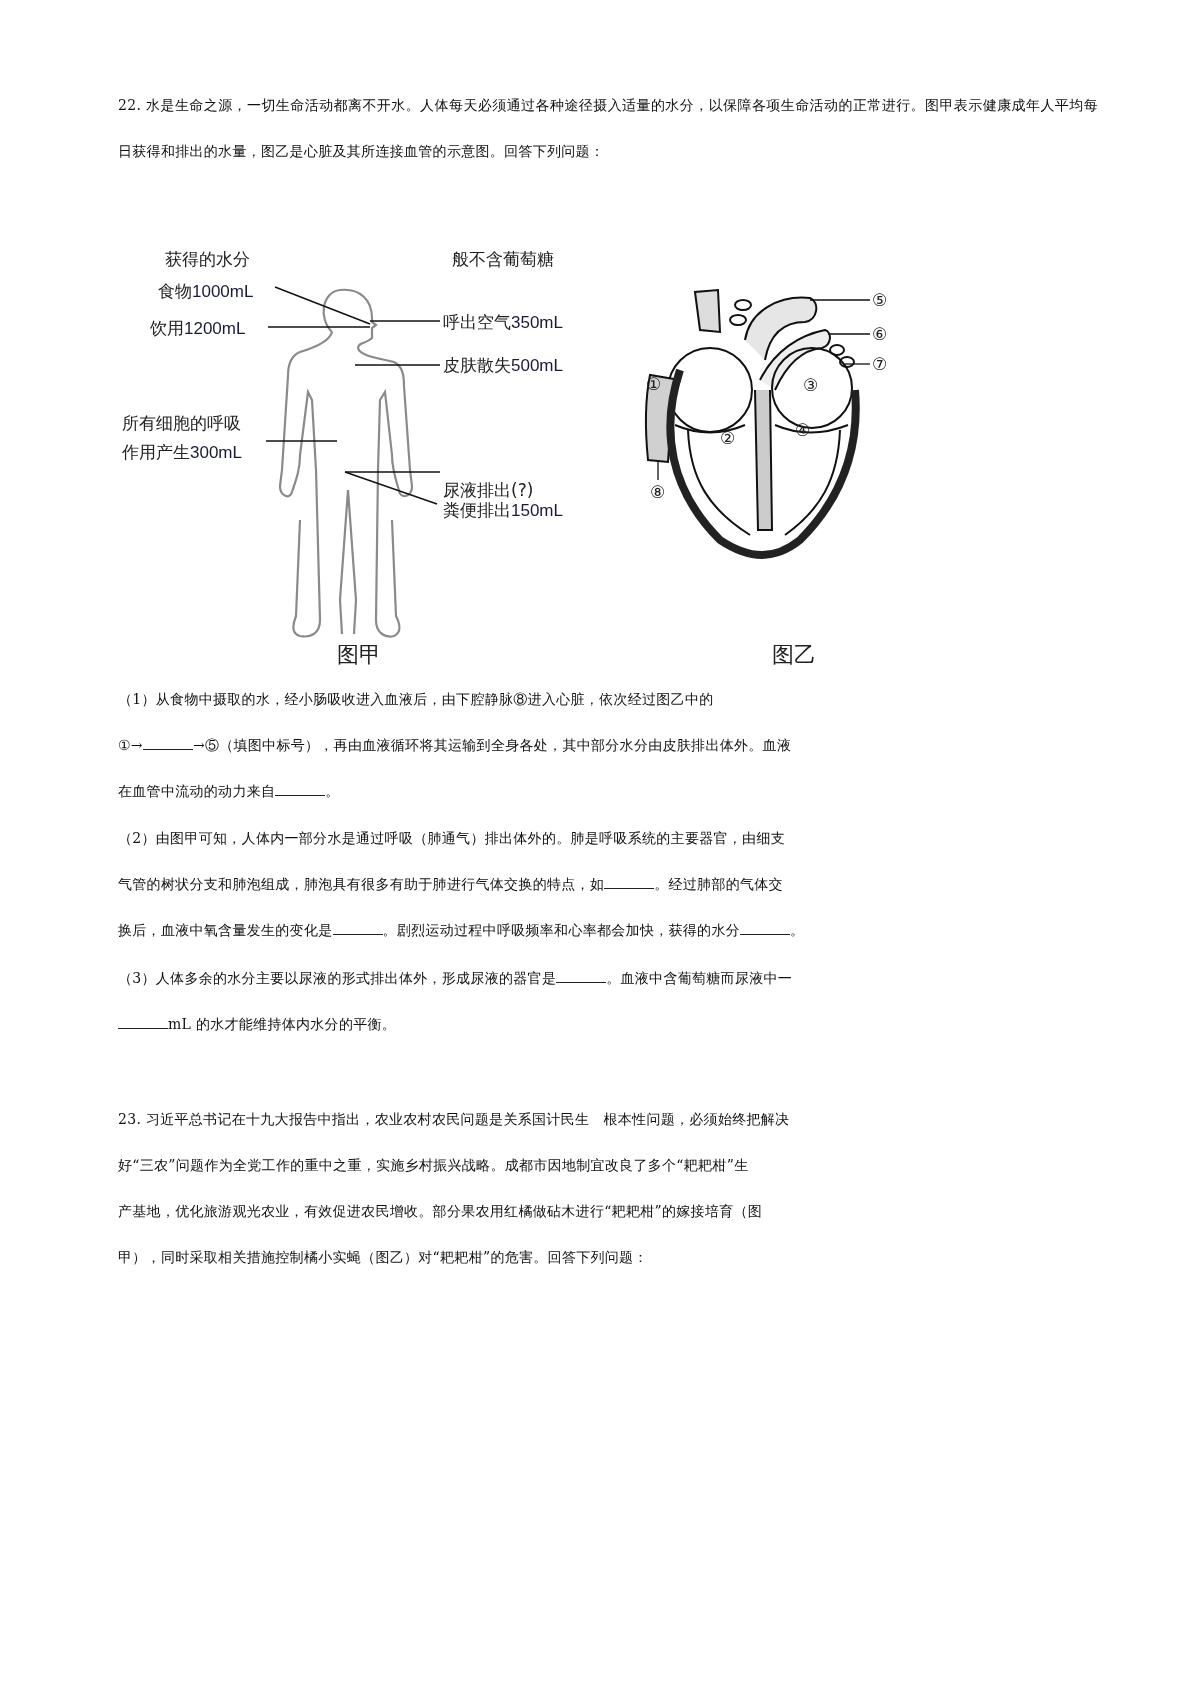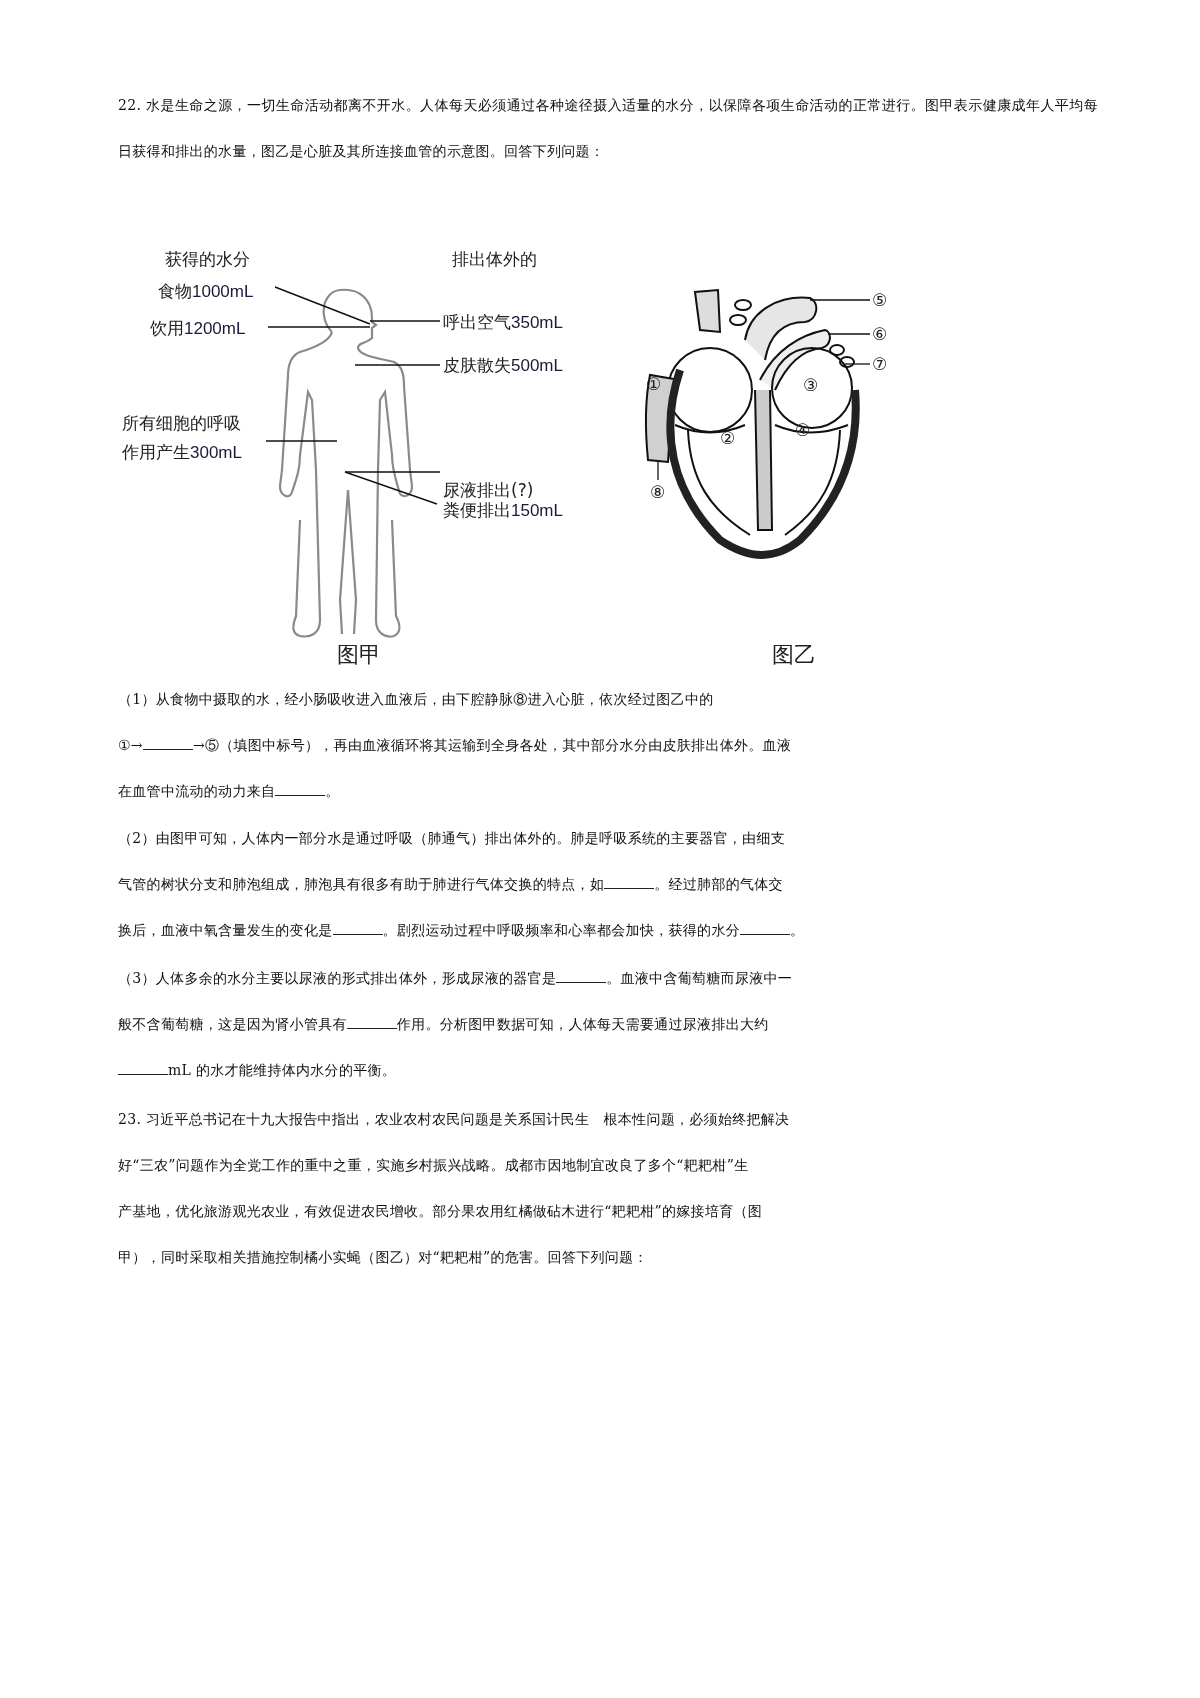--- a/index.html
+++ b/index.html
@@ -38,21 +38,21 @@
       <line x1="268" y1="327" x2="370" y2="327"></line>
       <line x1="370" y1="321" x2="440" y2="321"></line>
       <line x1="355" y1="365" x2="440" y2="365"></line>
       <line x1="266" y1="441" x2="337" y2="441"></line>
       <line x1="345" y1="472" x2="440" y2="472"></line>
       <line x1="345" y1="472" x2="437" y2="504"></line>
     </g>
   </svg>
 
   <div class="fig-label" style="left:165px;top:248px;">获得的水分</div>
-  <div class="fig-label" style="left:452px;top:248px;">排出体外的</div>
+  <div class="fig-label" style="left:452px;top:248px;">般不含葡萄糖</div>
 
   <div class="fig-label" style="left:158px;top:280px;">
     <span>食物</span><span class="num">1000mL</span>
   </div>
   <div class="fig-label" style="left:150px;top:317px;">
     <span>饮用</span><span class="num">1200mL</span>
   </div>
   <div class="fig-label" style="left:122px;top:412px;">所有细胞的呼吸</div>
   <div class="fig-label" style="left:122px;top:441px;">
     <span>作用产生</span><span class="num">300mL</span>
@@ -129,21 +129,20 @@
 </div>
 
 <div class="para" style="top:815px;">
   <div>（2）由图甲可知，人体内一部分水是通过呼吸（肺通气）排出体外的。肺是呼吸系统的主要器官，由细支</div>
   <div><span>气管的树状分支和肺泡组成，肺泡具有很多有助于肺进行气体交换的特点，如</span><span class="blank"></span><span>。经过肺部的气体交</span></div>
   <div><span>换后，血液中氧含量发生的变化是</span><span class="blank"></span><span>。剧烈运动过程中呼吸频率和心率都会加快，获得的水分</span><span class="blank"></span><span>。</span></div>
 </div>
 
 <div class="para" style="top:955px;">
   <div><span>（3）人体多余的水分主要以尿液的形式排出体外，形成尿液的器官是</span><span class="blank"></span><span>。血液中含葡萄糖而尿液中一</span></div>
-  <div><span>般不含葡萄糖，这是因为肾小管具有</span><span class="blank"></span><span>作用。分析图甲数据可知，人体每天需要通过尿液排出大约</span></div>
   <div><span class="blank"></span><span>mL 的水才能维持体内水分的平衡。</span></div>
 </div>
 
 <div class="para" style="top:1096px;">
   <div>23. 习近平总书记在十九大报告中指出，农业农村农民问题是关系国计民生　根本性问题，必须始终把解决</div>
   <div>好“三农”问题作为全党工作的重中之重，实施乡村振兴战略。成都市因地制宜改良了多个“耙耙柑”生</div>
   <div>产基地，优化旅游观光农业，有效促进农民增收。部分果农用红橘做砧木进行“耙耙柑”的嫁接培育（图</div>
   <div>甲），同时采取相关措施控制橘小实蝇（图乙）对“耙耙柑”的危害。回答下列问题：</div>
 </div>
 

